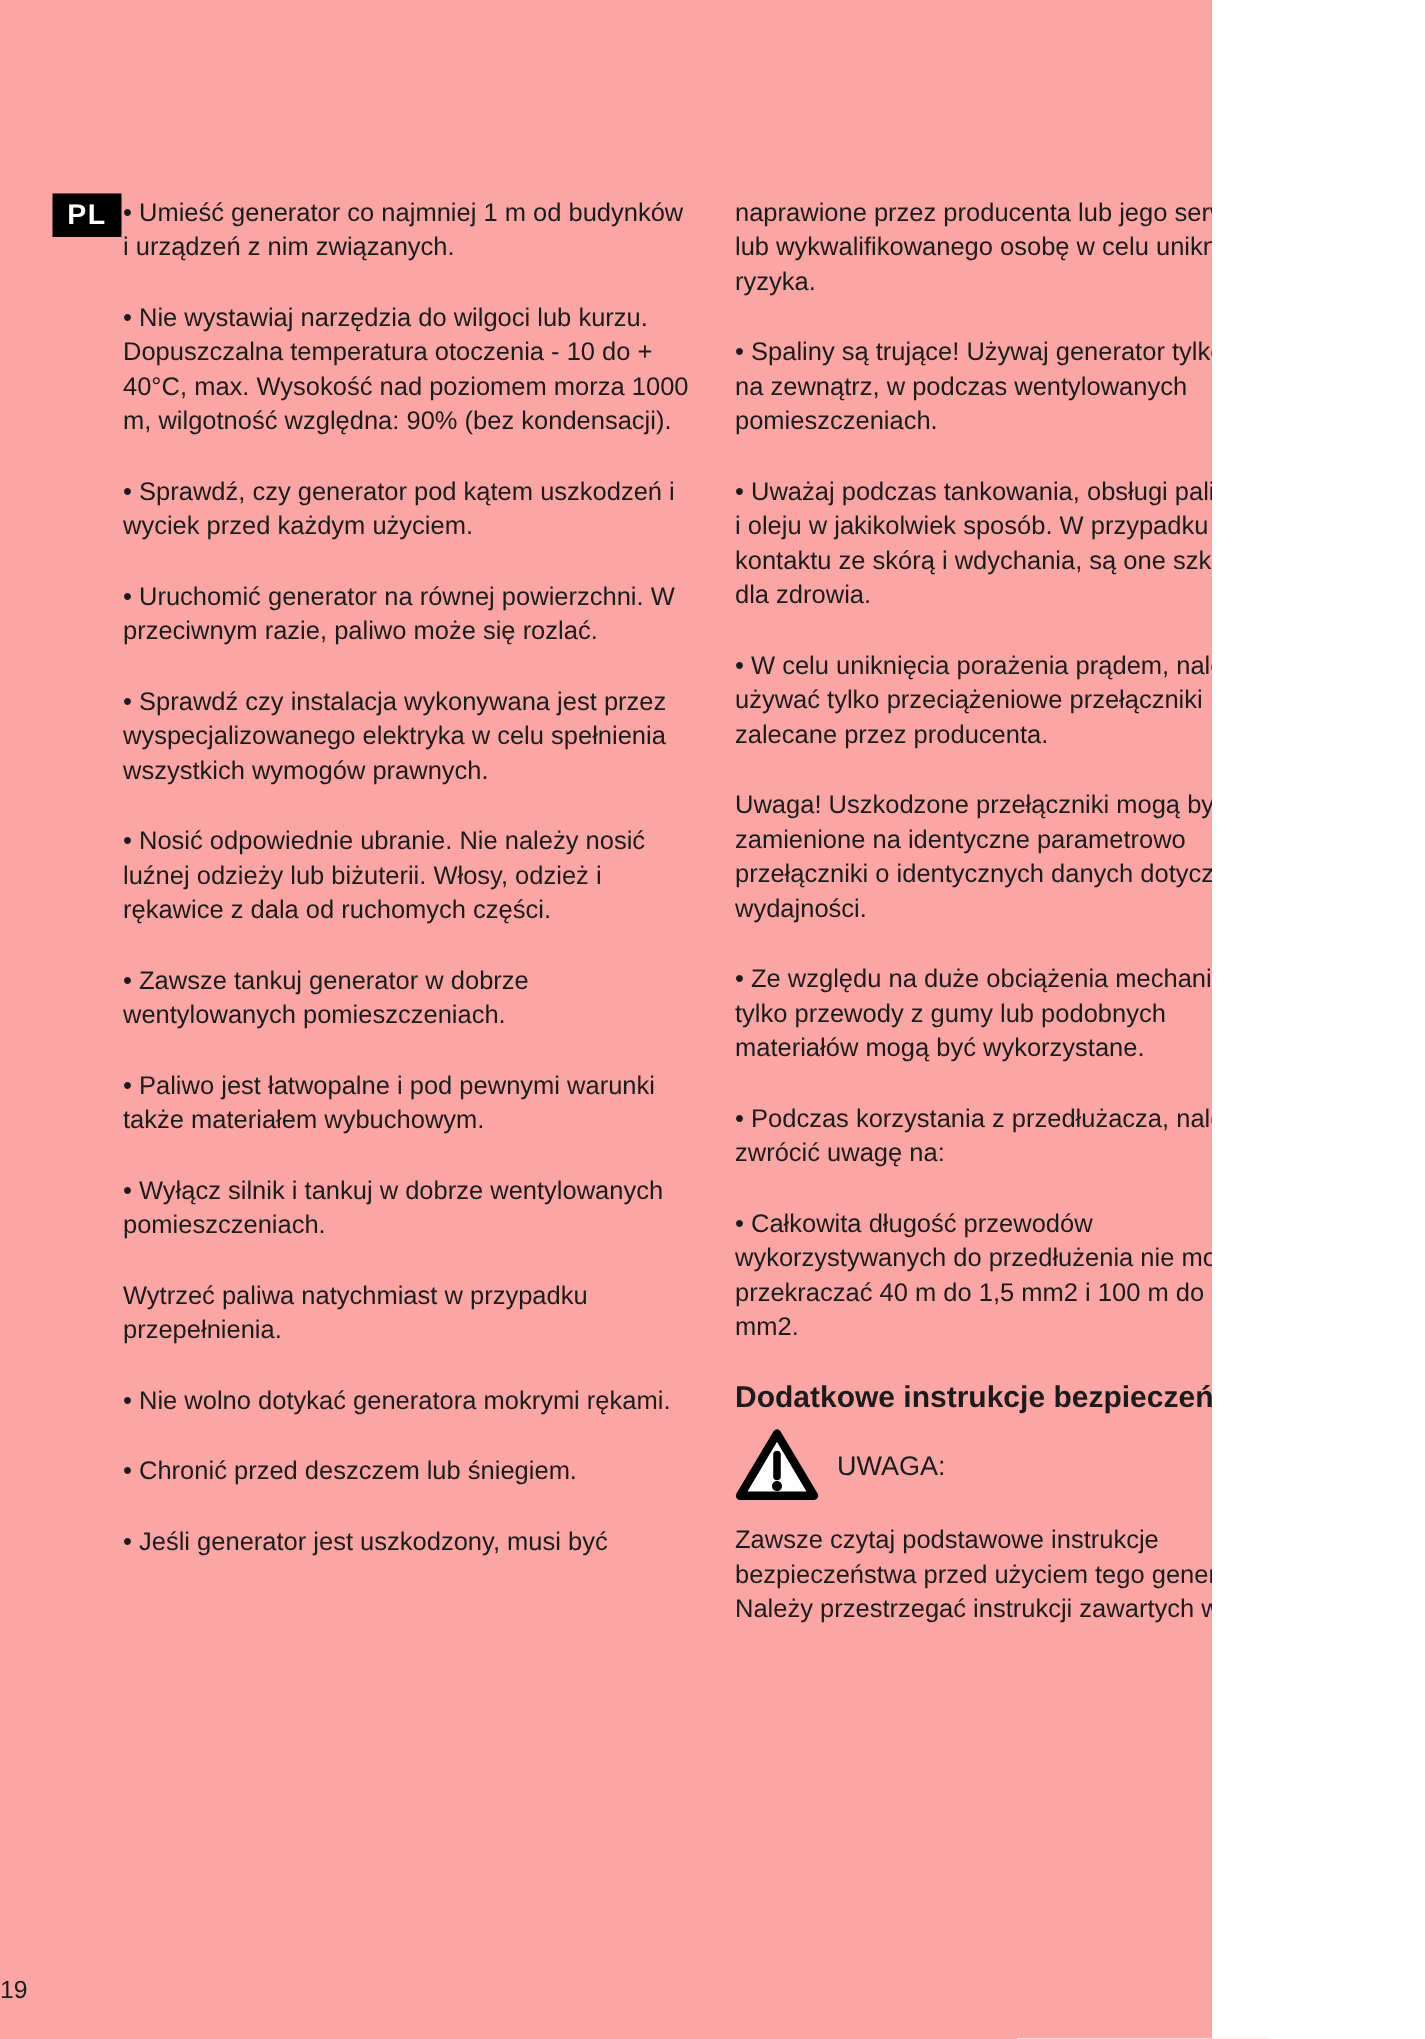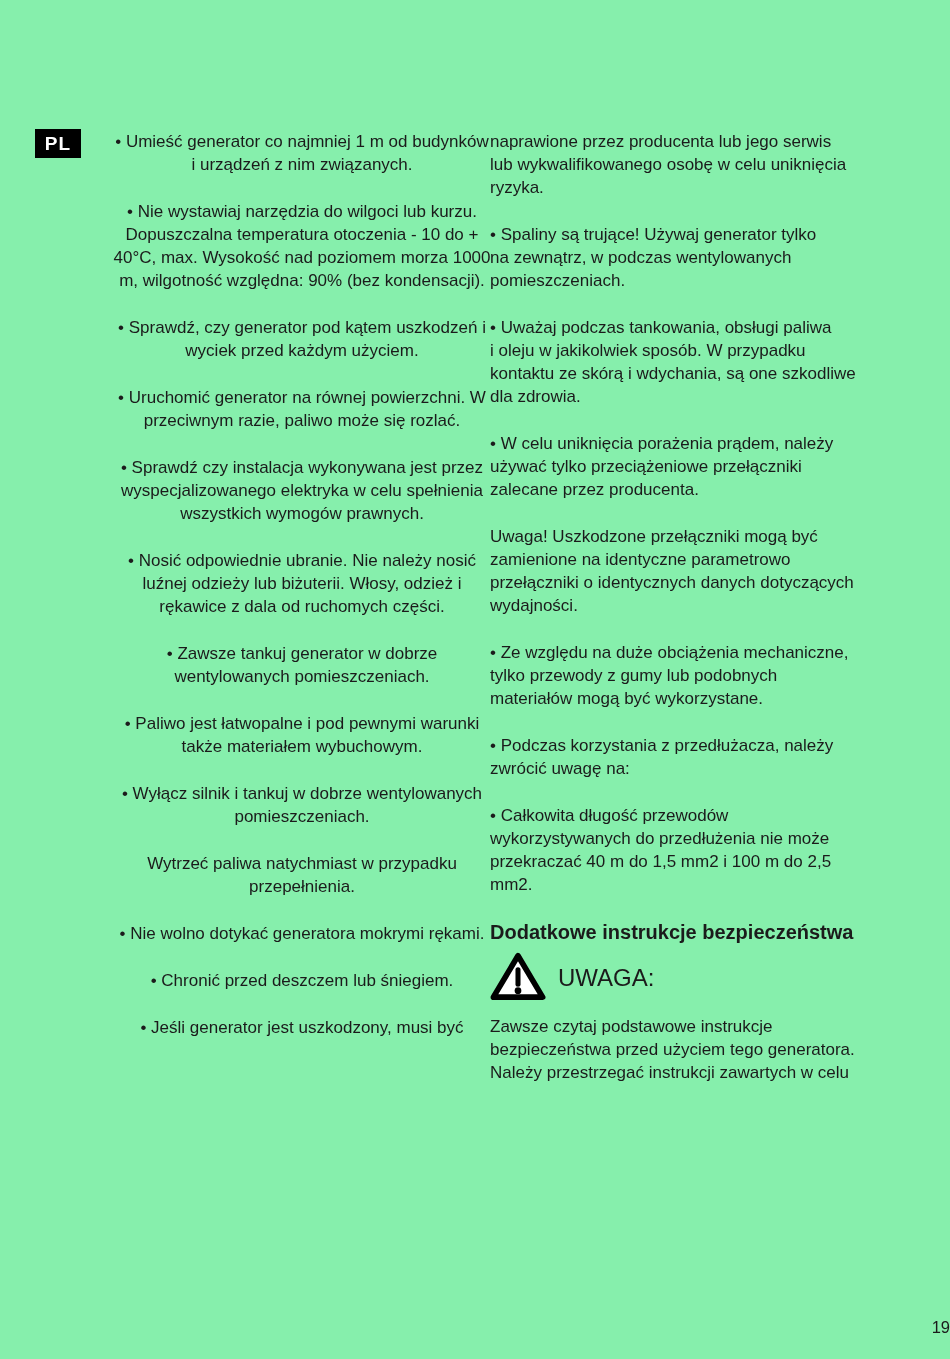--- a/index.html
+++ b/index.html
@@ -2,23 +2,23 @@
 <html><head>
 <meta charset="utf-8">
 <style>
   html, body {
     margin: 0;
     padding: 0;
     background: #ffffff;
   }
   .page {
     position: relative;
-    width: 950px;
+    width: 808px;
     height: 1359px;
-    background: #86efac;
+    background: #fca5a5;
     font-family: "Liberation Sans", sans-serif;
     color: #1b1b1b;
     overflow: hidden;
   }
   .lang-badge {
     position: absolute;
     left: 35px;
     top: 129px;
     width: 46px;
     height: 29px;
@@ -28,21 +28,21 @@
     font-size: 19px;
     line-height: 29px;
     text-align: center;
     letter-spacing: 1px;
   }
   .col {
     position: absolute;
     top: 130px;
     width: 420px;
   }
-  .col-left  { left: 92px; text-align: center; }
+  .col-left  { left: 82px; }
   .col-right { left: 490px; }
   .para {
     margin: 0 0 24px 0;
     font-size: 17px;
     line-height: 23px;
     white-space: pre;
   }
   .section-heading {
     margin: 0 0 7px 0;
     font-size: 20px;
@@ -52,30 +52,30 @@
   }
   .warning-row {
     display: flex;
     align-items: center;
     gap: 12px;
     height: 52px;
     margin: 0 0 12px 0;
   }
   .warning-icon svg { display: block; }
   .warning-label {
-    font-size: 24px;
+    font-size: 18px;
     line-height: 23px;
     text-align: center;
   }
   .page-footer {
     position: absolute;
     left: 0;
     top: 1318px;
     width: 100%;
-    text-align: right;
+    text-align: left;
     font-size: 16.5px;
     color: #1b1b1b;
   }
 </style>
 </head>
 <body>
 
 <div class="page">
 
   <div class="lang-badge">PL</div>

